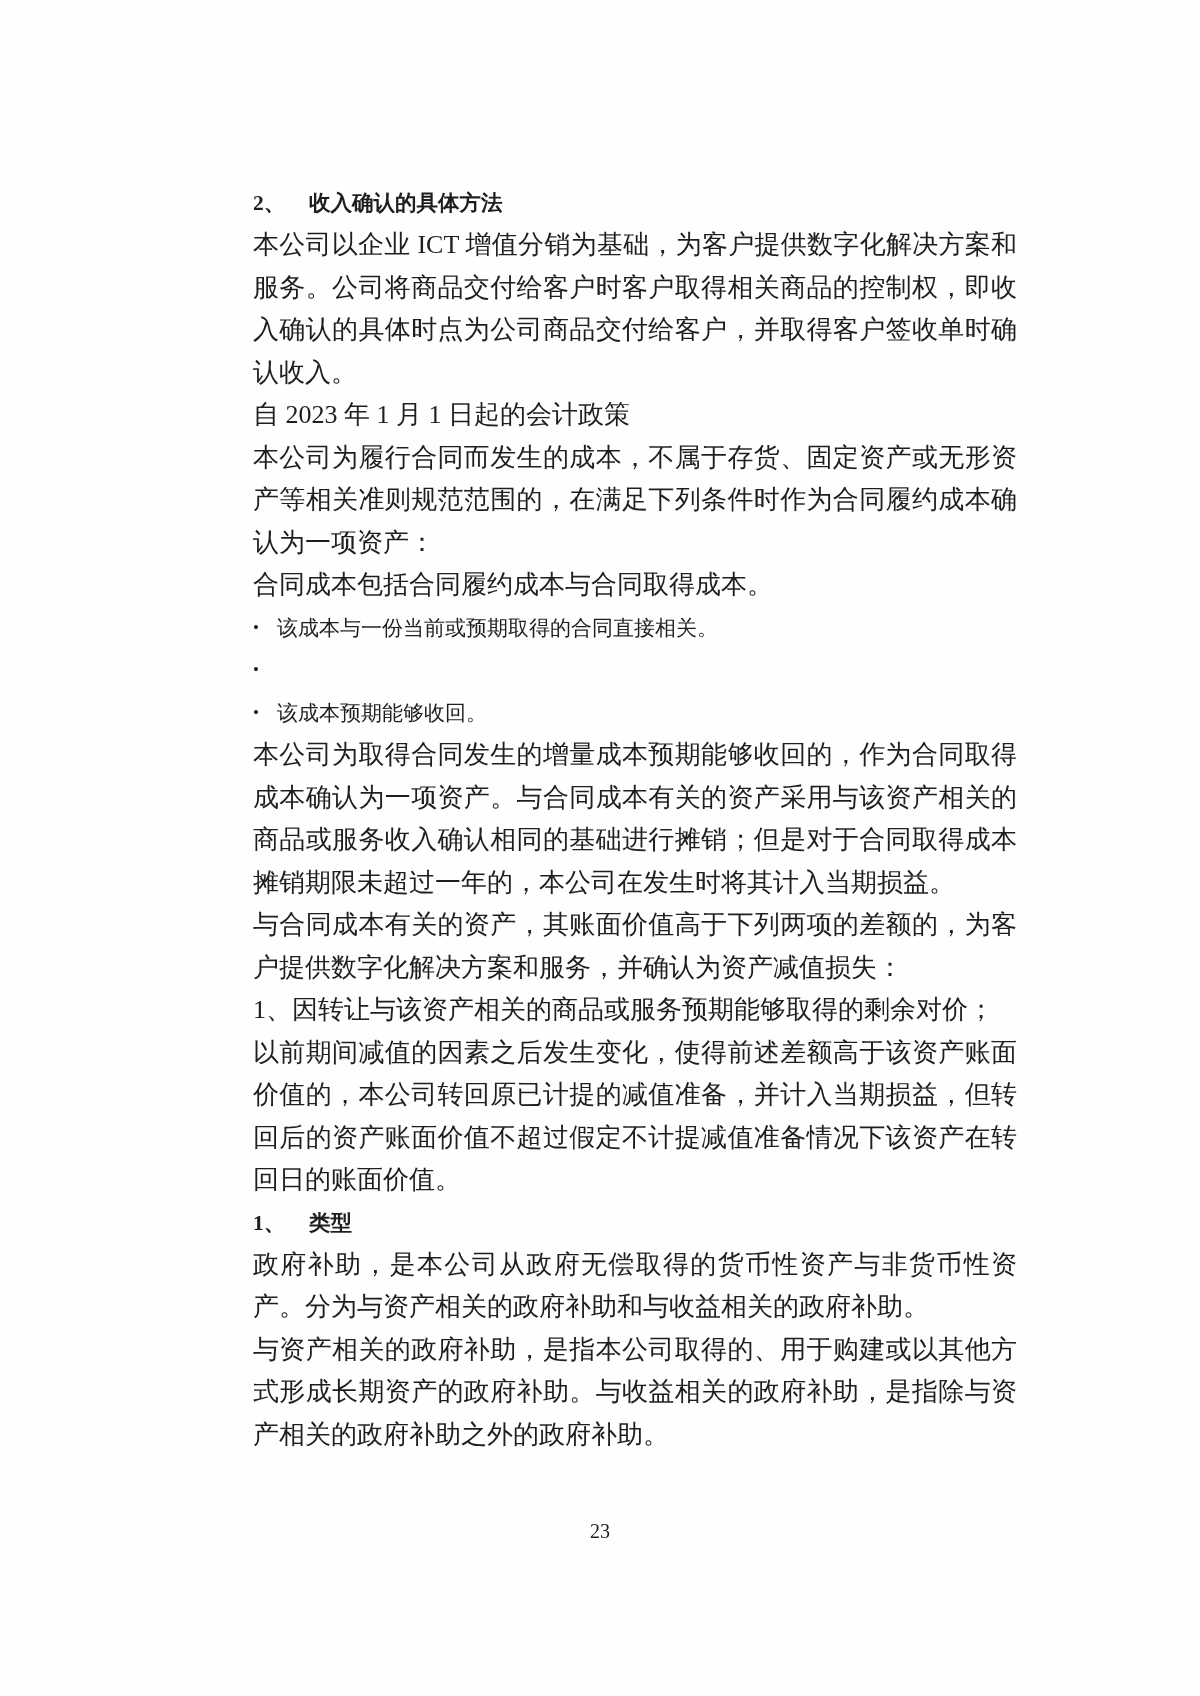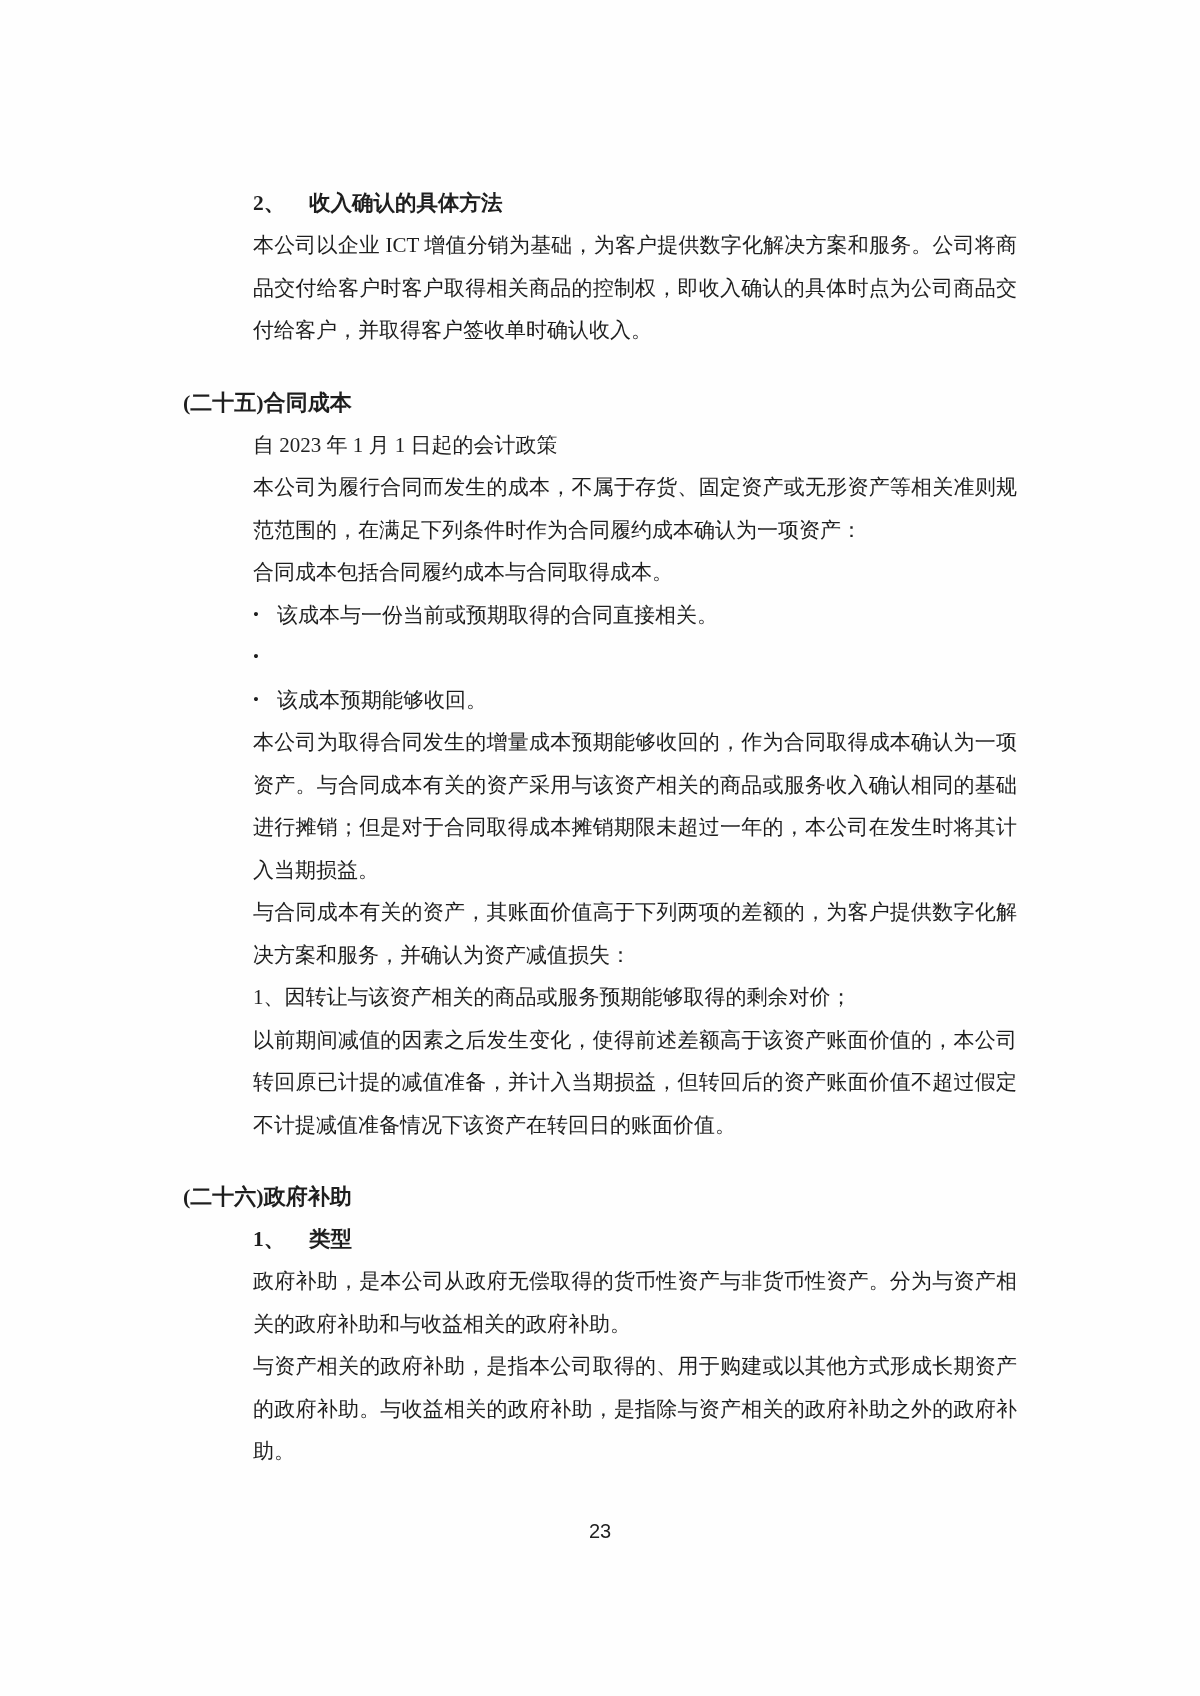--- a/index.html
+++ b/index.html
@@ -37,21 +37,21 @@
     font-weight: bold;
     line-height: 42px;
   }
   .sub-heading .num {
     width: 56px;
     flex: 0 0 56px;
   }
   
   .body-para {
     margin: 0 0 0 70px;
-    font-size: 21px;
+    font-size: 26px;
     line-height: 42.5px;
     text-align: justify;
     text-justify: inter-character;
   }
   
   .bullet-row {
     display: flex;
     margin-left: 70px;
     font-size: 21px;
     line-height: 42.5px;
@@ -60,41 +60,40 @@
     width: 24px;
     flex: 0 0 24px;
     font-size: 17px;
   }
   .page-number {
     position: absolute;
     top: 1520px;
     left: 0;
     right: 0;
     text-align: center;
-    font-family: Liberation Sans, sans-serif;
+    font-family: Liberation Serif, serif;
     font-size: 20px;
     color: #222222;
   }
 </style>
 </head>
 <body>
 
 <div class="page">
   <div class="content">
 
     <section>
       <div class="sub-heading">
         <span class="num">2、</span>
         <span class="ttl">收入确认的具体方法</span>
       </div>
       <p class="body-para">本公司以企业 ICT 增值分销为基础，为客户提供数字化解决方案和服务。公司将商品交付给客户时客户取得相关商品的控制权，即收入确认的具体时点为公司商品交付给客户，并取得客户签收单时确认收入。</p>
     </section>
 
     <section>
-      <h2 class="section-heading section-gap">(二十五)合同成本</h2>
       <p class="body-para">自 2023 年 1 月 1 日起的会计政策</p>
       <p class="body-para">本公司为履行合同而发生的成本，不属于存货、固定资产或无形资产等相关准则规范范围的，在满足下列条件时作为合同履约成本确认为一项资产：</p>
       <p class="body-para">合同成本包括合同履约成本与合同取得成本。</p>
 
       <div class="bullet-row">
         <span class="bullet">•</span>
         <span>该成本与一份当前或预期取得的合同直接相关。</span>
       </div>
       <div class="bullet-row">
         <span class="bullet">•</span>
@@ -104,21 +103,20 @@
         <span>该成本预期能够收回。</span>
       </div>
 
       <p class="body-para">本公司为取得合同发生的增量成本预期能够收回的，作为合同取得成本确认为一项资产。与合同成本有关的资产采用与该资产相关的商品或服务收入确认相同的基础进行摊销；但是对于合同取得成本摊销期限未超过一年的，本公司在发生时将其计入当期损益。</p>
       <p class="body-para">与合同成本有关的资产，其账面价值高于下列两项的差额的，为客户提供数字化解决方案和服务，并确认为资产减值损失：</p>
       <p class="body-para">1、因转让与该资产相关的商品或服务预期能够取得的剩余对价；</p>
       <p class="body-para">以前期间减值的因素之后发生变化，使得前述差额高于该资产账面价值的，本公司转回原已计提的减值准备，并计入当期损益，但转回后的资产账面价值不超过假定不计提减值准备情况下该资产在转回日的账面价值。</p>
     </section>
 
     <section>
-      <h2 class="section-heading section-gap">(二十六)政府补助</h2>
       <div class="sub-heading">
         <span class="num">1、</span>
         <span class="ttl">类型</span>
       </div>
       <p class="body-para">政府补助，是本公司从政府无偿取得的货币性资产与非货币性资产。分为与资产相关的政府补助和与收益相关的政府补助。</p>
       <p class="body-para">与资产相关的政府补助，是指本公司取得的、用于购建或以其他方式形成长期资产的政府补助。与收益相关的政府补助，是指除与资产相关的政府补助之外的政府补助。</p>
     </section>
 
   </div>
 

